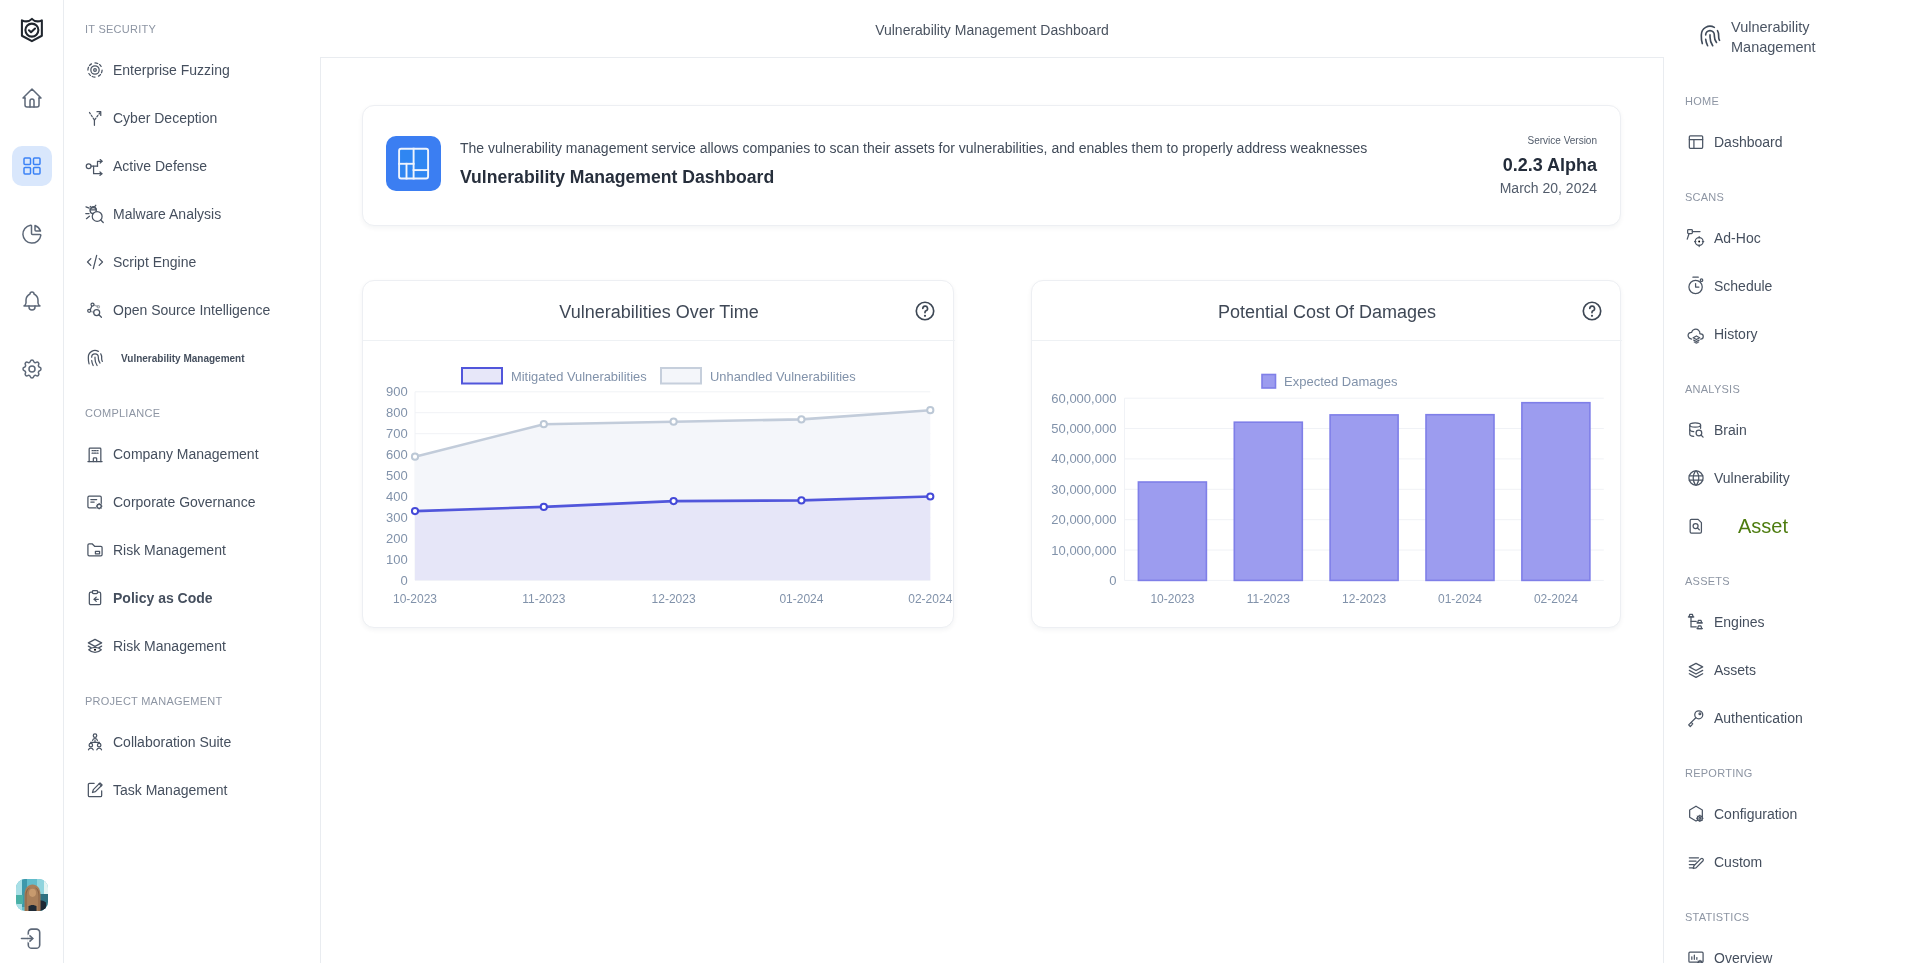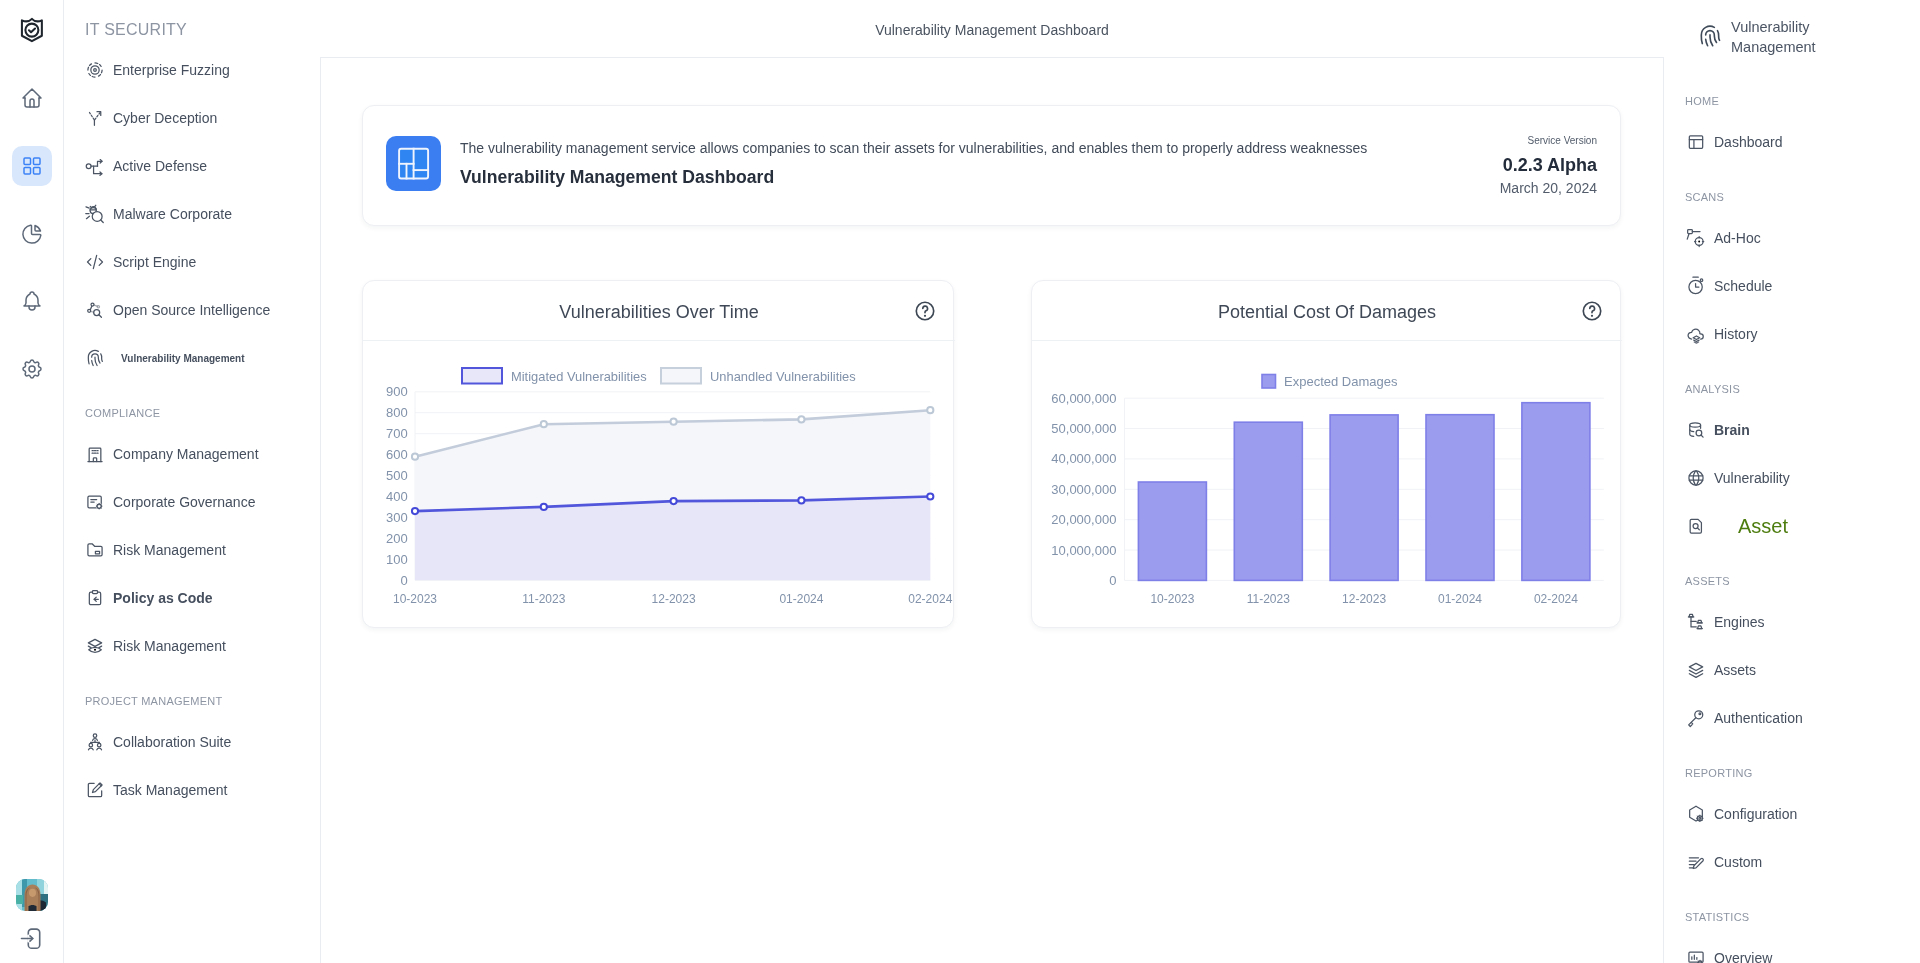--- a/index.html
+++ b/index.html
@@ -72,21 +72,21 @@
 <div class="abs" style="left:20px;top:926px;width:24px;height:24px">
 <svg width="24" height="24" viewBox="0 0 24 24" fill="none" stroke="#5d6878" stroke-width="1.6" stroke-linecap="round" stroke-linejoin="round">
 <rect x="8.3" y="3.1" width="11.4" height="19.2" rx="3.4"></rect>
 <path d="M8.3 9.6v5.8" stroke="#ffffff" stroke-width="2.2"></path>
 <path d="M1.5 12.5h11.2"></path>
         <path d="M10 9.8l2.8 2.7-2.8 2.7"></path>
 </svg>
     </div>
 </div>
 <div class="abs" style="left:64px;top:0;width:256px;height:963px">
-<div style="position:absolute;top:21.5px;height:15px;line-height:15px;font-size:16px;color:#8d95a3;font-weight:400;white-space:nowrap;letter-spacing:0.25px;left:21px;">IT SECURITY</div>
+<div style="position:absolute;top:21.5px;height:15px;line-height:15px;font-size:11px;color:#8d95a3;font-weight:400;white-space:nowrap;letter-spacing:0.25px;left:21px;">IT SECURITY</div>
 <div style="position:absolute;left:21px;top:60px;width:20px;height:20px">
       <svg width="20" height="20" viewBox="0 0 24 24" fill="none" stroke="#4b5564" stroke-width="1.5" stroke-linecap="round" stroke-linejoin="round">
         <circle cx="12" cy="12" r="1.6"></circle>
         <circle cx="12" cy="12" r="5"></circle>
         <path d="M12 3.5a8.5 8.5 0 0 1 7.36 4.25" stroke-dasharray="3.4 2.4"></path>
         <path d="M20.5 12a8.5 8.5 0 0 1-4.25 7.36" stroke-dasharray="3.4 2.4"></path>
         <path d="M12 20.5a8.5 8.5 0 0 1-7.36-4.25" stroke-dasharray="3.4 2.4"></path>
         <path d="M3.5 12a8.5 8.5 0 0 1 4.25-7.36" stroke-dasharray="3.4 2.4"></path>
       </svg>
     </div>
@@ -118,21 +118,21 @@
         <path d="M7.6 4.4a3.4 3.4 0 0 1 5.9 1.4"></path>
         <circle cx="9.8" cy="7.9" r="3.7"></circle>
         <path d="M6 6.9h7.6"></path>
         <path d="M1.2 3.4l3.9 1.5"></path>
         <path d="M0.9 11.4h3.9"></path>
         <path d="M1.7 17.6l3.6-2.9"></path>
         <circle cx="14.6" cy="14.9" r="5.9" fill="#fff"></circle>
         <path d="M18.9 19.2l3 3"></path>
       </svg>
     </div>
-<div style="position:absolute;top:204.5px;height:19px;line-height:19px;font-size:14px;color:#454f5e;font-weight:400;white-space:nowrap;left:49px;">Malware Corporate</div>
+<div style="position:absolute;top:204.5px;height:19px;line-height:19px;font-size:14px;color:#454f5e;font-weight:400;white-space:nowrap;left:49px;">Malware Analysis</div>
 <div style="position:absolute;left:21px;top:252px;width:20px;height:20px">
       <svg width="20" height="20" viewBox="0 0 24 24" fill="none" stroke="#4b5564" stroke-width="1.5" stroke-linecap="round" stroke-linejoin="round">
         <path d="M7 8l-4 4l4 4"></path>
         <path d="M17 8l4 4l-4 4"></path>
         <path d="M14 4l-4 16"></path>
       </svg>
     </div>
 <div style="position:absolute;top:252.5px;height:19px;line-height:19px;font-size:14px;color:#454f5e;font-weight:400;white-space:nowrap;left:49px;">Script Engine</div>
 <div style="position:absolute;left:21px;top:300px;width:20px;height:20px">
       <svg width="20" height="20" viewBox="0 0 24 24" fill="none" stroke="#4b5564" stroke-width="1.5" stroke-linecap="round" stroke-linejoin="round">
@@ -406,21 +406,21 @@
 <div style="position:absolute;left:22px;top:420px;width:20px;height:20px">
       <svg width="20" height="20" viewBox="0 0 24 24" fill="none" stroke="#4b5564" stroke-width="1.5" stroke-linecap="round" stroke-linejoin="round">
         <ellipse cx="11" cy="6" rx="6.5" ry="2.6"></ellipse>
         <path d="M4.5 6v5.5c0 1.2 2 2.3 4.8 2.55"></path>
         <path d="M4.5 11.5v5.5c0 1.2 2 2.3 4.8 2.55"></path>
         <path d="M17.5 6v4"></path>
         <circle cx="15.5" cy="15.5" r="3.4"></circle>
         <path d="M18 18l2.5 2.5"></path>
       </svg>
     </div>
-<div style="position:absolute;top:420.5px;height:19px;line-height:19px;font-size:14px;color:#454f5e;font-weight:700;white-space:nowrap;left:50px;">Brain</div>
+<div style="position:absolute;top:420.5px;height:19px;line-height:19px;font-size:14px;color:#454f5e;font-weight:400;white-space:nowrap;left:50px;">Brain</div>
 <div style="position:absolute;left:22px;top:468px;width:20px;height:20px">
       <svg width="20" height="20" viewBox="0 0 24 24" fill="none" stroke="#4b5564" stroke-width="1.5" stroke-linecap="round" stroke-linejoin="round">
         <circle cx="12" cy="12" r="8.5"></circle>
         <path d="M3.8 9.5h16.4"></path>
         <path d="M3.8 14.5h16.4"></path>
         <path d="M11.3 3.5a16 16 0 0 0 0 17"></path>
         <path d="M12.7 3.5a16 16 0 0 1 0 17"></path>
       </svg>
     </div>
 <div style="position:absolute;top:468.5px;height:19px;line-height:19px;font-size:14px;color:#454f5e;font-weight:400;white-space:nowrap;left:50px;">Vulnerability</div>

